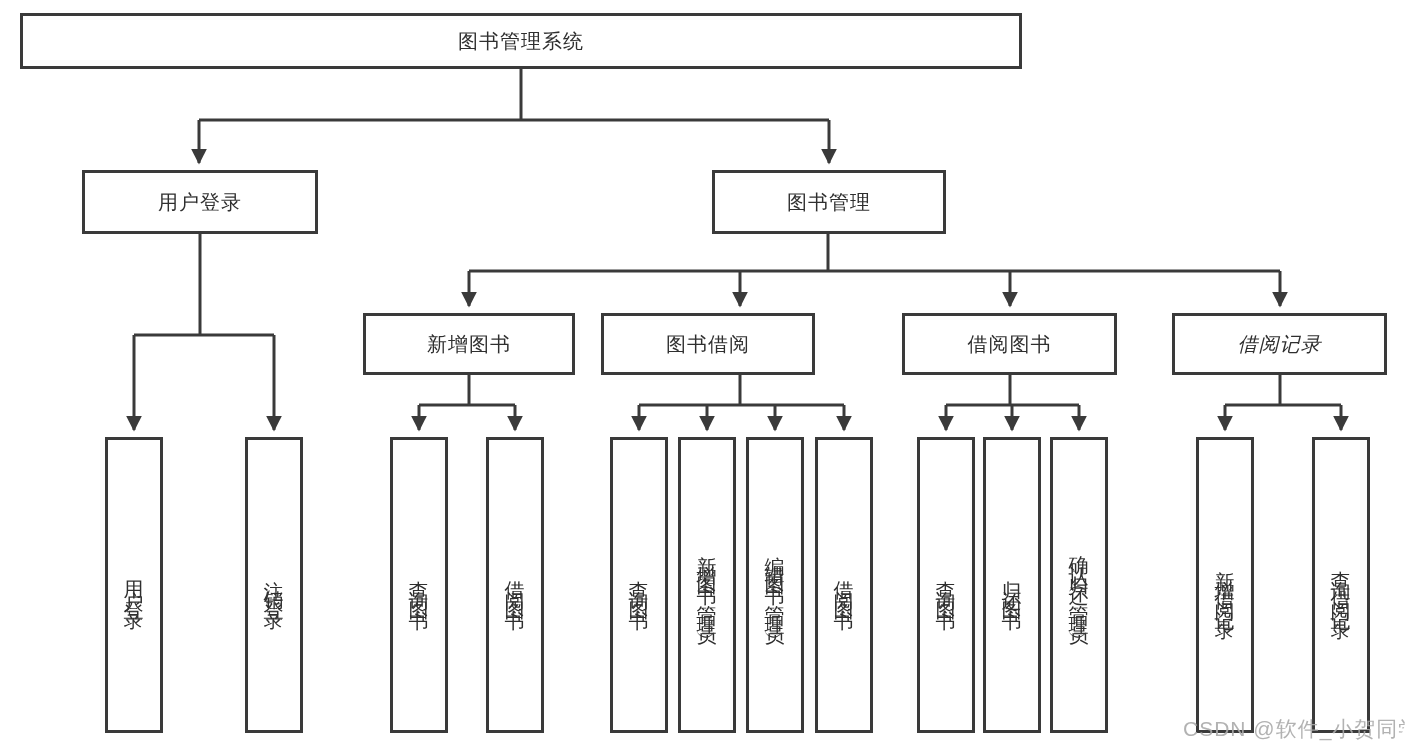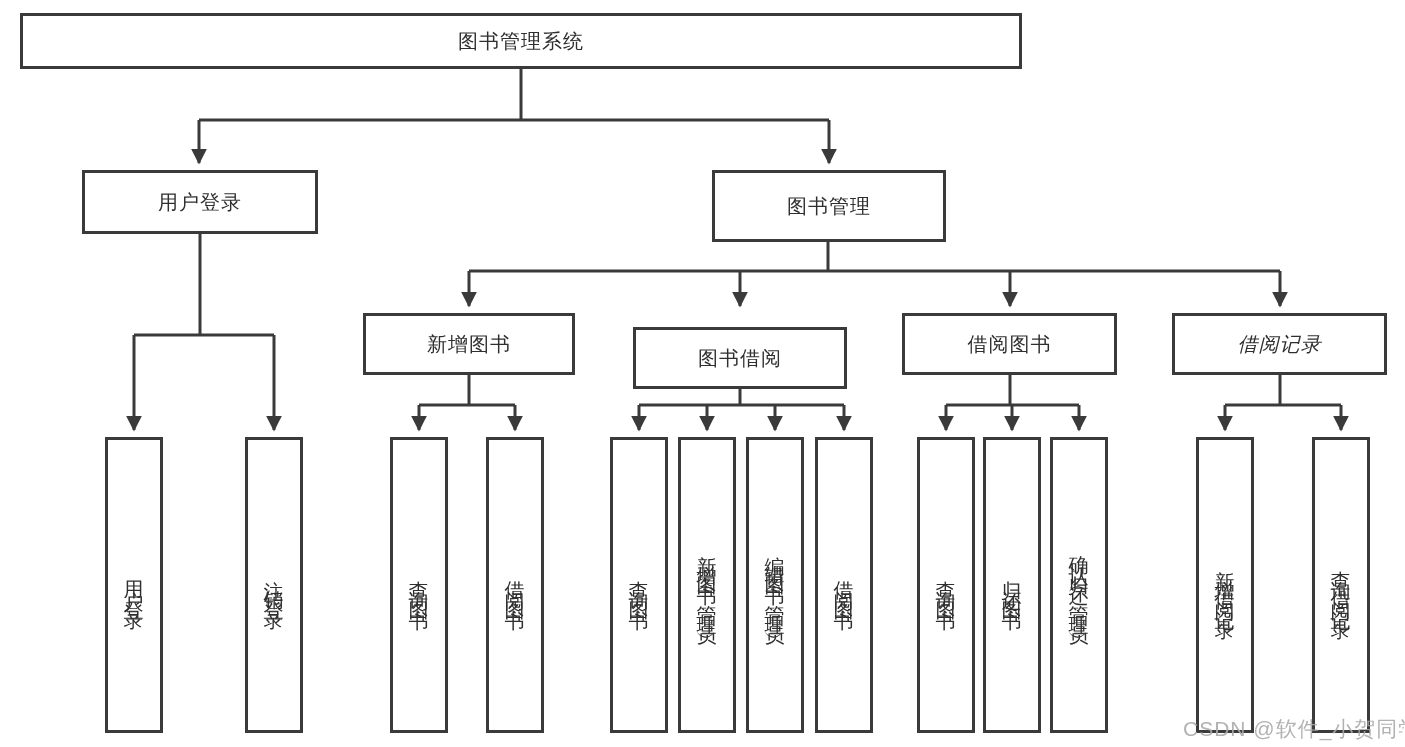--- a/index.html
+++ b/index.html
@@ -100,28 +100,28 @@
     </g>
   </svg>
 
   <div class="box" style="left:20px; top:13px; width:1002px; height:56px;">
     <span>图书管理系统</span>
   </div>
 
   <div class="box" style="left:82px; top:170px; width:236px; height:64px;">
     <span>用户登录</span>
   </div>
-  <div class="box" style="left:712px; top:170px; width:234px; height:72px;">
+  <div class="box" style="left:712px; top:170px; width:234px; height:64px;">
     <span>图书管理</span>
   </div>
 
   <div class="box" style="left:363px; top:313px; width:212px; height:62px;">
     <span>新增图书</span>
   </div>
-  <div class="box" style="left:633px; top:313px; width:214px; height:62px;margin-top:14px;">
+  <div class="box" style="left:601px; top:313px; width:214px; height:62px;">
     <span>图书借阅</span>
   </div>
   <div class="box" style="left:902px; top:313px; width:215px; height:62px;">
     <span>借阅图书</span>
   </div>
   <div class="box" style="left:1172px; top:313px; width:215px; height:62px;font-style:italic;">
     <span>借阅记录</span>
   </div>
 
   <div class="box leaf" style="left:105px; top:437px; width:58px; height:296px;">

